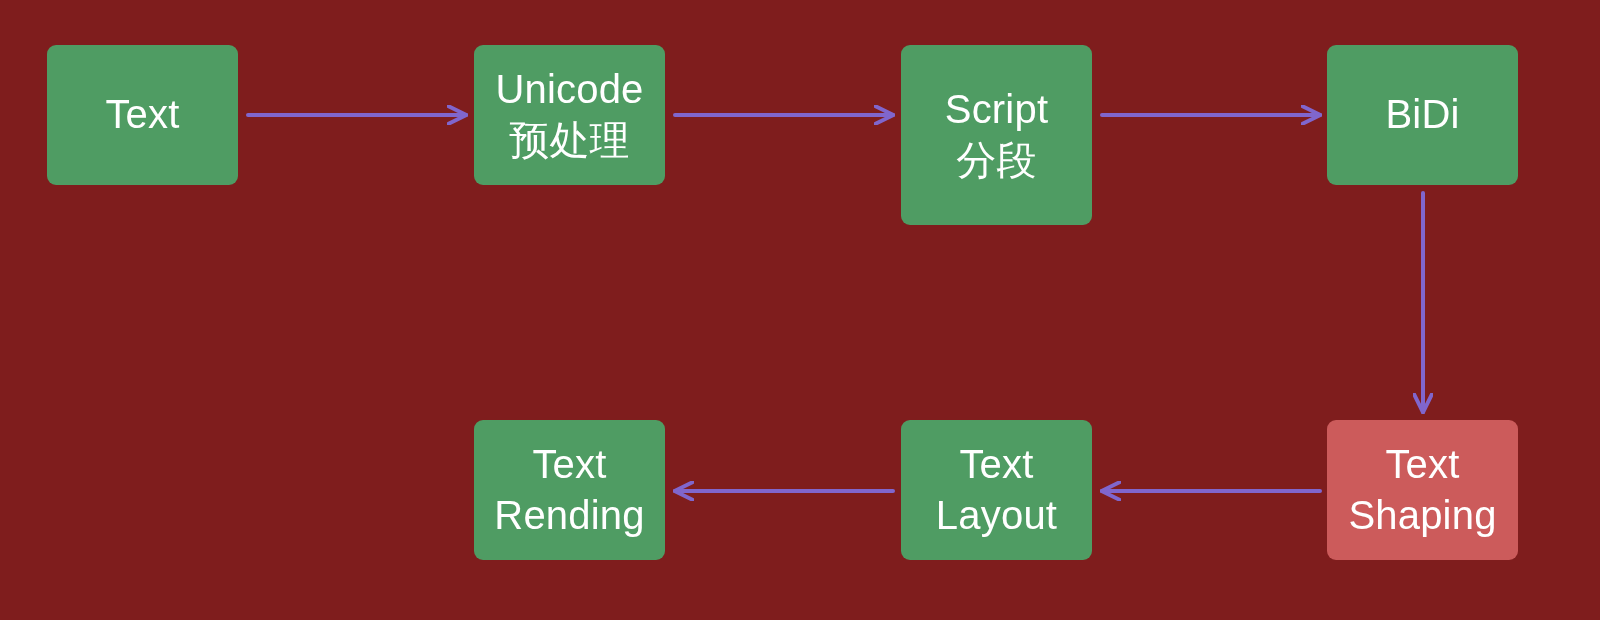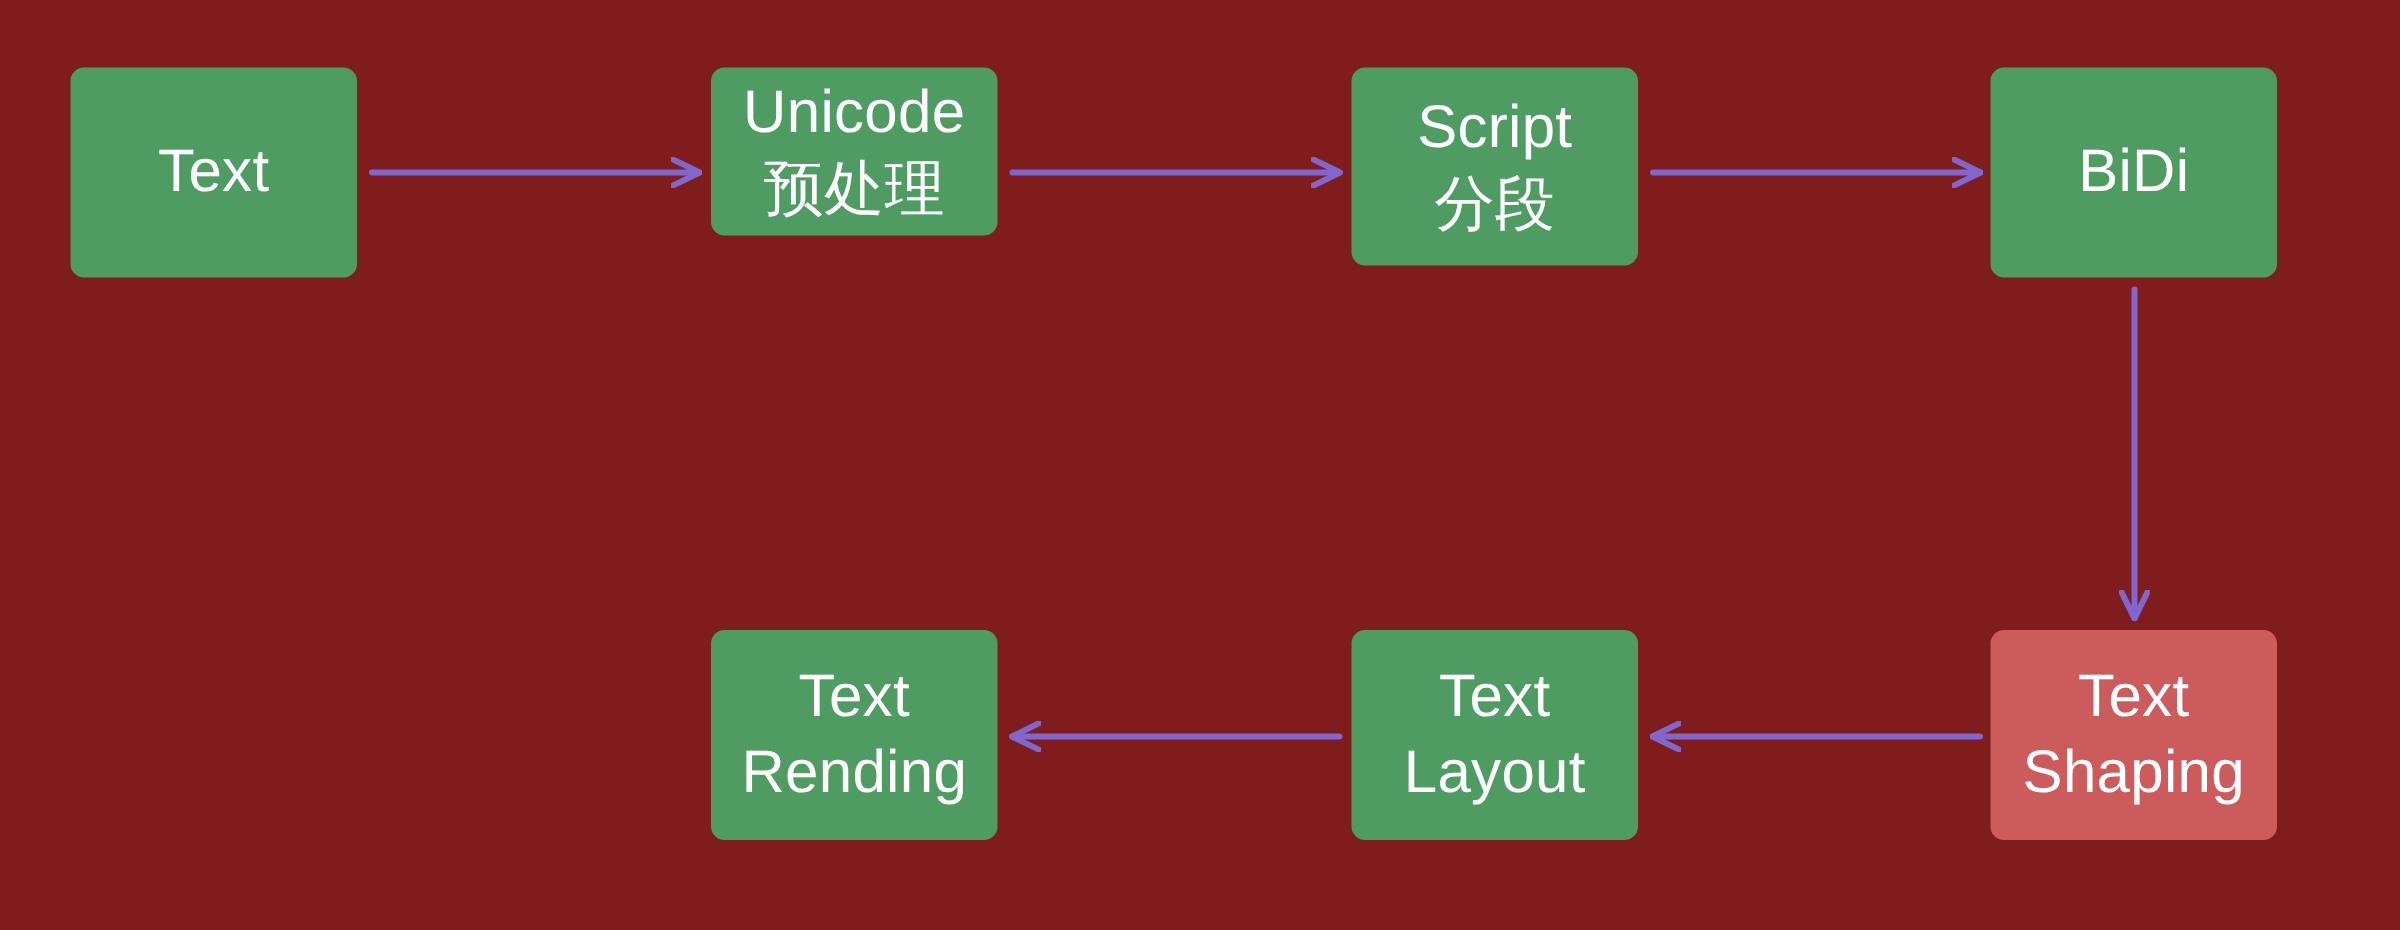--- a/index.html
+++ b/index.html
@@ -45,22 +45,22 @@
   .node .node-label {
     display: block;
     white-space: pre-line;
     padding: 0 6px;
   }
   .node.green { background: #4f9c63; }
   .node.red   { background: #cc5b5b; }
 
   
   #node-text          { left: 47px;   top: 45px;  width: 191px; height: 140px; }
-  #node-unicode       { left: 474px;  top: 45px;  width: 191px; height: 112px; }
-  #node-script        { left: 901px;  top: 45px;  width: 191px; height: 132px; }
+  #node-unicode       { left: 474px;  top: 45px;  width: 191px; height: 140px; }
+  #node-script        { left: 901px;  top: 45px;  width: 191px; height: 180px; }
   #node-bidi          { left: 1327px; top: 45px;  width: 191px; height: 140px; justify-content: center; }
   
   #node-text-rending  { left: 474px;  top: 420px; width: 191px; height: 140px; }
   #node-text-layout   { left: 901px;  top: 420px; width: 191px; height: 140px; }
   #node-text-shaping  { left: 1327px; top: 420px; width: 191px; height: 140px; }
 </style>
 </head>
 <body>
 
 <div id="canvas">

